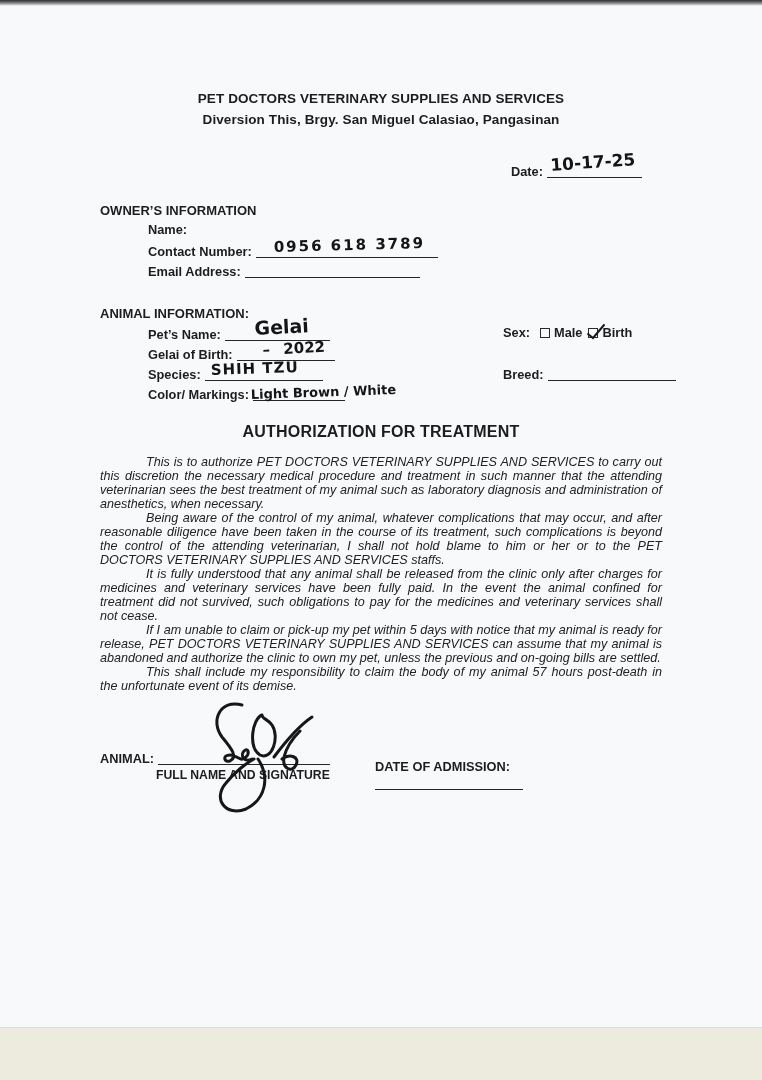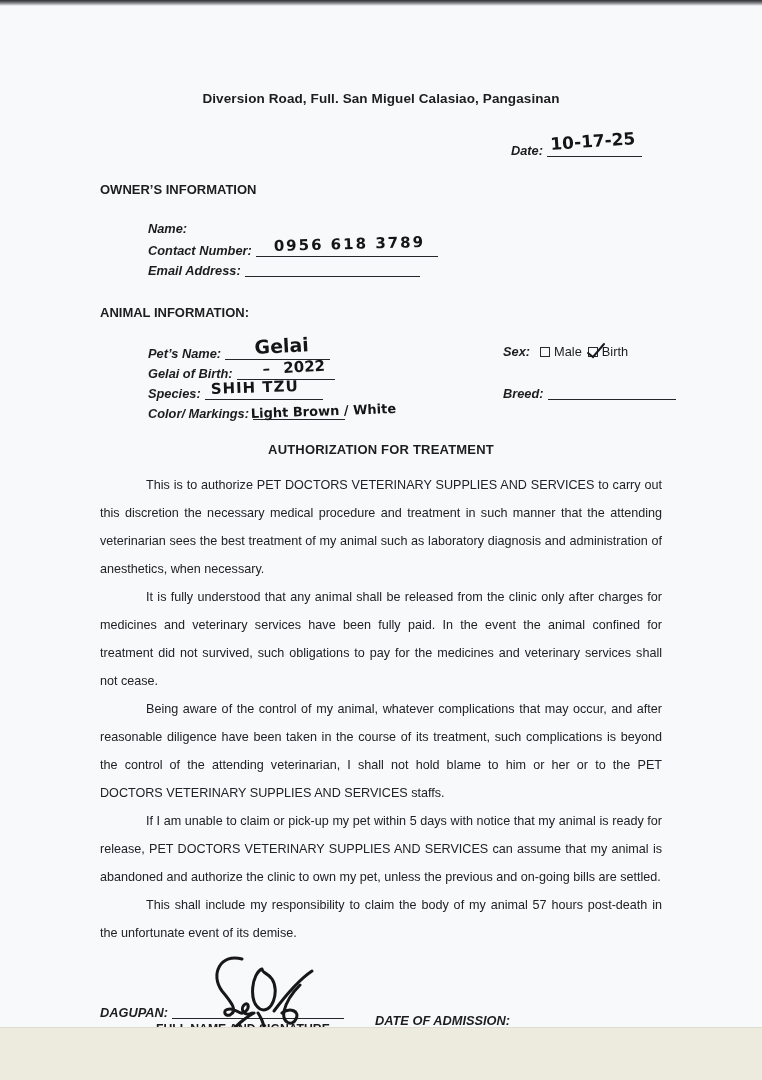--- a/index.html
+++ b/index.html
@@ -26,53 +26,54 @@
     font-size:13.5px;line-height:21px;letter-spacing:0.1px;}
 
   .date-row{margin-top:32px;text-align:right;padding-right:20px;
     font-weight:bold;font-size:12.8px;}
   .u{display:inline-block;border-bottom:1.5px solid #26262a;height:15px;
     position:relative;vertical-align:-2px;}
   .hw{position:absolute;font-family:"DejaVu Sans",sans-serif;font-weight:bold;
     color:#151518;white-space:nowrap;transform-origin:left bottom;line-height:1;}
 
   .section-title{margin-top:24px;font-weight:bold;font-size:13px;}
-  .fields{margin-top:24px;padding-left:48px;}
+  .fields{margin-top:4px;padding-left:48px;}
   .row{height:20px;font-size:12.8px;font-weight:bold;position:relative;}
-  .lbl{margin-right:4px;font-style:italic;}
-  .plain{font-weight:normal;}
+  .lbl{margin-right:4px;}
+  .plain{font-weight:bold;}
   .right-col{position:absolute;left:355px;top:0;white-space:nowrap;}
 
   .cb{display:inline-block;width:8px;height:8px;border:1.2px solid #2a2a2e;
     margin:0 4px 0 6px;position:relative;vertical-align:-1px;}
   .cb .tick{position:absolute;left:-3px;top:-7px;}
 
   .auth-title{margin-top:18px;text-align:center;font-weight:bold;
-    font-size:13px;letter-spacing:0.2px;}
-  .body-text{margin-top:14px;font-size:12.6px;line-height:28px;
-    text-align:justify;color:#222226;}
+    font-size:16px;letter-spacing:0.2px;}
+  .body-text{margin-top:14px;font-size:12.6px;line-height:14px;
+    text-align:justify;color:#222226;font-style:italic;}
   .body-text p{margin:0;text-indent:46px;}
 
   .footer-row{margin-top:56px;position:relative;font-weight:bold;
     font-size:12.8px;height:40px;}
   .sign-caption{display:block;margin-left:56px;margin-top:2px;
     font-weight:bold;font-size:12.2px;}
   .admission{position:absolute;left:275px;top:10px;}
   .signature-svg{position:absolute;left:82px;top:-52px;pointer-events:none;}
 </style>
 </head>
 <body>
 
 <div class="page">
   <div class="scan-top"></div>
 
   <div class="content">
 
     <div class="clinic-header">
-      <div>Diversion Road, Full. San Miguel Calasiao, Pangasinan</div>
+      <div>PET DOCTORS VETERINARY SUPPLIES AND SERVICES</div>
+      <div>Diversion This, Brgy. San Miguel Calasiao, Pangasinan</div>
     </div>
 
     <div class="date-row">
       <span class="lbl">Date:</span><span class="u" style="width:95px;"><span class="hw" style="left:4px;bottom:3px;font-size:17px;transform:rotate(-4deg);">10-17-25</span></span>
     </div>
 
     <div class="section-title">OWNER’S INFORMATION</div>
     <div class="fields">
       <div class="row">
         <span class="lbl">Name:</span>
@@ -105,28 +106,28 @@
         </span>
       </div>
       <div class="row">
         <span class="lbl">Color/ Markings:</span><span class="u" style="width:92px;"><span class="hw" style="left:-2px;bottom:-1px;font-size:13px;transform:rotate(-2deg);">Light Brown / White</span></span>
       </div>
     </div>
 
     <div class="auth-title">AUTHORIZATION FOR TREATMENT</div>
     <div class="body-text">
       <p>This is to authorize PET DOCTORS VETERINARY SUPPLIES AND SERVICES to carry out this discretion the necessary medical procedure and treatment in such manner that the attending veterinarian sees the best treatment of my animal such as laboratory diagnosis and administration of anesthetics, when necessary.</p>
+      <p>Being aware of the control of my animal, whatever complications that may occur, and after reasonable diligence have been taken in the course of its treatment, such complications is beyond the control of the attending veterinarian, I shall not hold blame to him or her or to the PET DOCTORS VETERINARY SUPPLIES AND SERVICES staffs.</p>
       <p>It is fully understood that any animal shall be released from the clinic only after charges for medicines and veterinary services have been fully paid. In the event the animal confined for treatment did not survived, such obligations to pay for the medicines and veterinary services shall not cease.</p>
-      <p>Being aware of the control of my animal, whatever complications that may occur, and after reasonable diligence have been taken in the course of its treatment, such complications is beyond the control of the attending veterinarian, I shall not hold blame to him or her or to the PET DOCTORS VETERINARY SUPPLIES AND SERVICES staffs.</p>
       <p>If I am unable to claim or pick-up my pet within 5 days with notice that my animal is ready for release, PET DOCTORS VETERINARY SUPPLIES AND SERVICES can assume that my animal is abandoned and authorize the clinic to own my pet, unless the previous and on-going bills are settled.</p>
       <p>This shall include my responsibility to claim the body of my animal 57 hours post-death in the unfortunate event of its demise.</p>
     </div>
 
     <div class="footer-row">
-      <span class="lbl">DAGUPAN:</span><span class="u" style="width:172px;"></span>
+      <span class="lbl">ANIMAL:</span><span class="u" style="width:172px;"></span>
       <span class="sign-caption">FULL NAME AND SIGNATURE</span>
       <span class="admission">
         <span class="lbl">DATE OF ADMISSION:</span><span class="u" style="width:148px;"></span>
       </span>
       <svg class="signature-svg" width="160" height="120" viewBox="0 0 160 120">
         <g fill="none" stroke="#17171a" stroke-width="3" stroke-linecap="round">
           <path d="M60,8 C38,2 28,24 40,40 C50,52 56,60 48,64 C42,66 40,58 48,58 C56,58 58,66 64,60 C68,56 66,50 62,54 C58,58 62,66 70,62"></path>
           <path d="M80,18 C70,22 66,50 78,58 C90,64 98,40 90,28 C86,22 80,22 80,18"></path>
           <path d="M92,60 C104,44 118,28 130,20"></path>
           <path d="M118,34 C110,42 104,52 102,60 C100,72 110,76 114,68 C118,60 108,56 100,62"></path>

